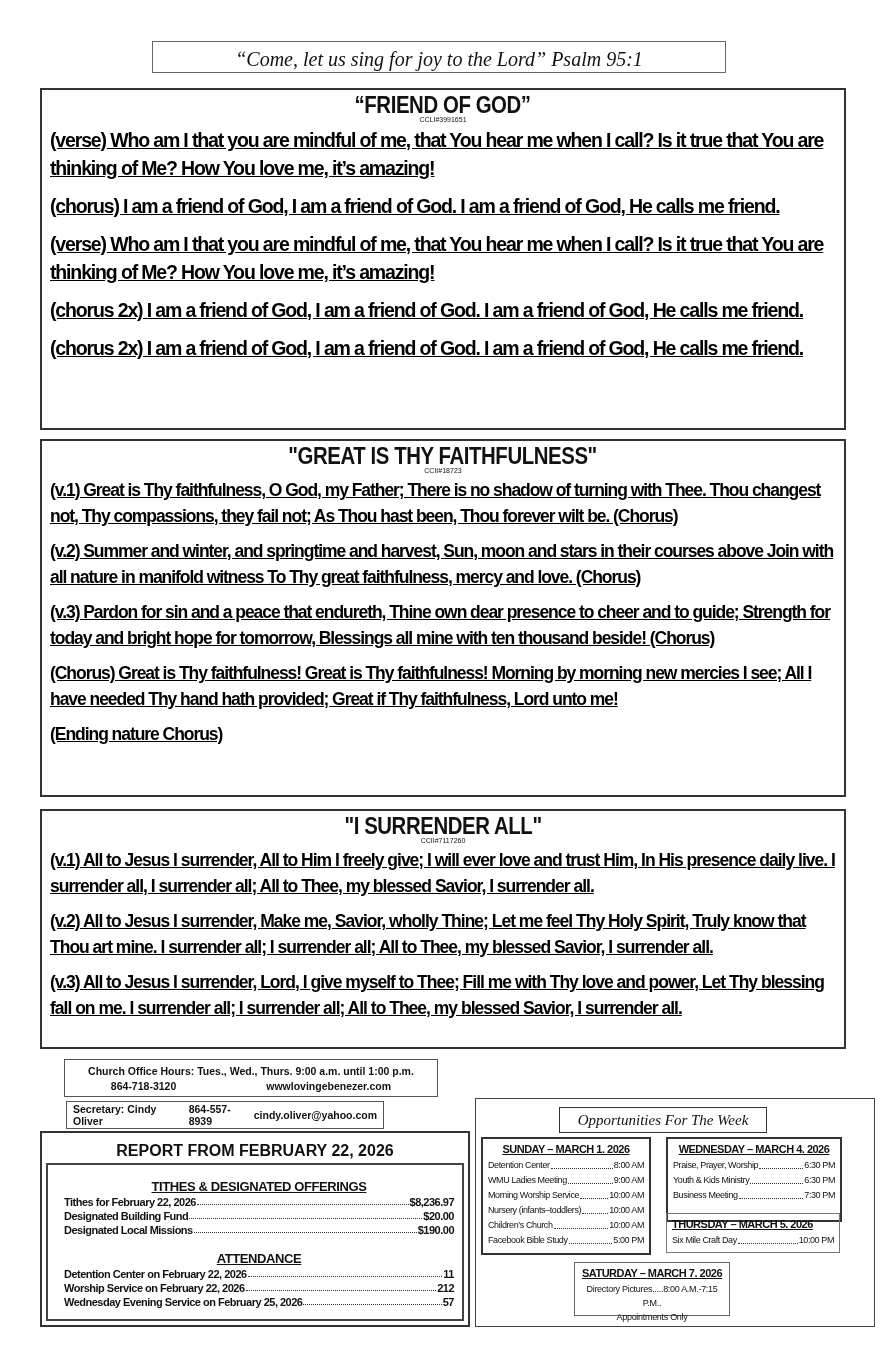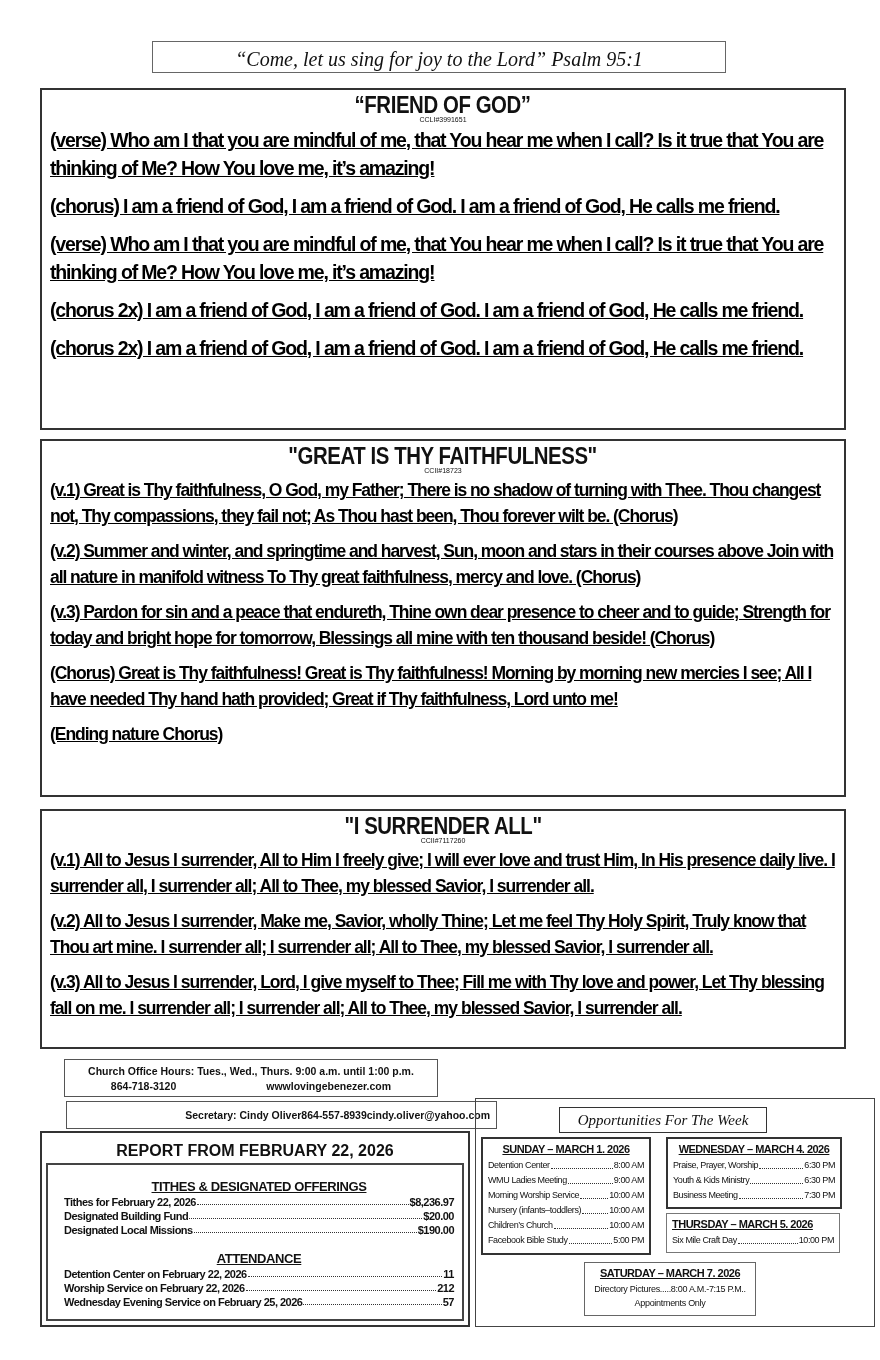--- a/index.html
+++ b/index.html
@@ -27,23 +27,23 @@
   .s2 .lyric { font-size: 17.5px; line-height: 26px; margin-bottom: 9px; letter-spacing: -1.05px; }
   .s3 .lyric { font-size: 17.5px; line-height: 26px; margin-bottom: 9px; letter-spacing: -1.0px; }
   .lyric:last-child { margin-bottom: 0; }
 
   .office {
     position: absolute; left: 64px; top: 1059px; width: 374px; height: 38px;
     border: 1px solid #555; font-size: 10.5px; font-weight: bold; text-align: center; padding-top: 4px; line-height: 15px;
   }
   .office .row2 { display: flex; justify-content: center; gap: 90px; }
   .secretary {
-    position: absolute; left: 66px; top: 1101px; width: 431px; height: 28px;
+    position: absolute; left: 66px; top: 1101px; width: 318px; height: 28px;
     border: 1px solid #555; font-size: 10.5px; font-weight: bold;
-    display: flex; justify-content: flex-end; align-items: center; padding: 0 6px;
+    display: flex; justify-content: space-between; align-items: center; padding: 0 6px;
   }
 
   .report {
     position: absolute; left: 40px; top: 1131px; width: 430px; height: 196px;
     border: 2px solid #333;
   }
   .report-title { text-align: center; font-size: 16px; font-weight: bold; margin-top: 9px; line-height: 18px; }
   .report-inner {
     position: absolute; left: 4px; top: 30px; right: 4px; bottom: 4px; border: 2px solid #444;
     padding: 6px 8px 0 16px;
@@ -58,23 +58,23 @@
   .opps {
     position: absolute; left: 475px; top: 1098px; width: 400px; height: 229px;
     border: 1px solid #444;
   }
   .opps-title {
     position: absolute; left: 83px; top: 8px; width: 208px; height: 26px; border: 1px solid #333;
     font-family: "Liberation Serif", serif; font-style: italic; font-size: 15px; text-align: center; line-height: 24px;
   }
   .day-box { position: absolute; border: 1px solid #333; padding: 3px 5px; }
   .day-box.sun { left: 5px; top: 38px; width: 170px; height: 118px; border-width: 2px; }
-  .day-box.wed { left: 190px; top: 38px; width: 176px; height: 72px; border-width: 2px; }
+  .day-box.wed { left: 190px; top: 38px; width: 176px; height: 85px; border-width: 2px; }
   .day-box.thu { left: 190px; top: 114px; width: 174px; height: 40px; border-color: #777; }
-  .day-box.sat { left: 108px; top: 163px; width: 172px; height: 54px; border-color: #666; text-align: center; }
+  .day-box.sat { left: 98px; top: 163px; width: 156px; height: 54px; border-color: #666; text-align: center; }
   .day-head { text-align: center; font-size: 11px; font-weight: bold; text-decoration: underline; letter-spacing: -0.5px; line-height: 14px; margin-bottom: 2px; }
   .day-box.thu .day-head { text-align: left; }
   .ev { display: flex; font-size: 9px; letter-spacing: -0.4px; line-height: 15px; }
   .ev .dots { flex: 1; border-bottom: 1px dotted #333; margin: 0 1px 4px 1px; }
   .ev .t { white-space: nowrap; }
   .ev .n { white-space: nowrap; }
   .sat-line { font-size: 9px; letter-spacing: -0.3px; line-height: 14px; }
 </style>
 </head>
 <body>

